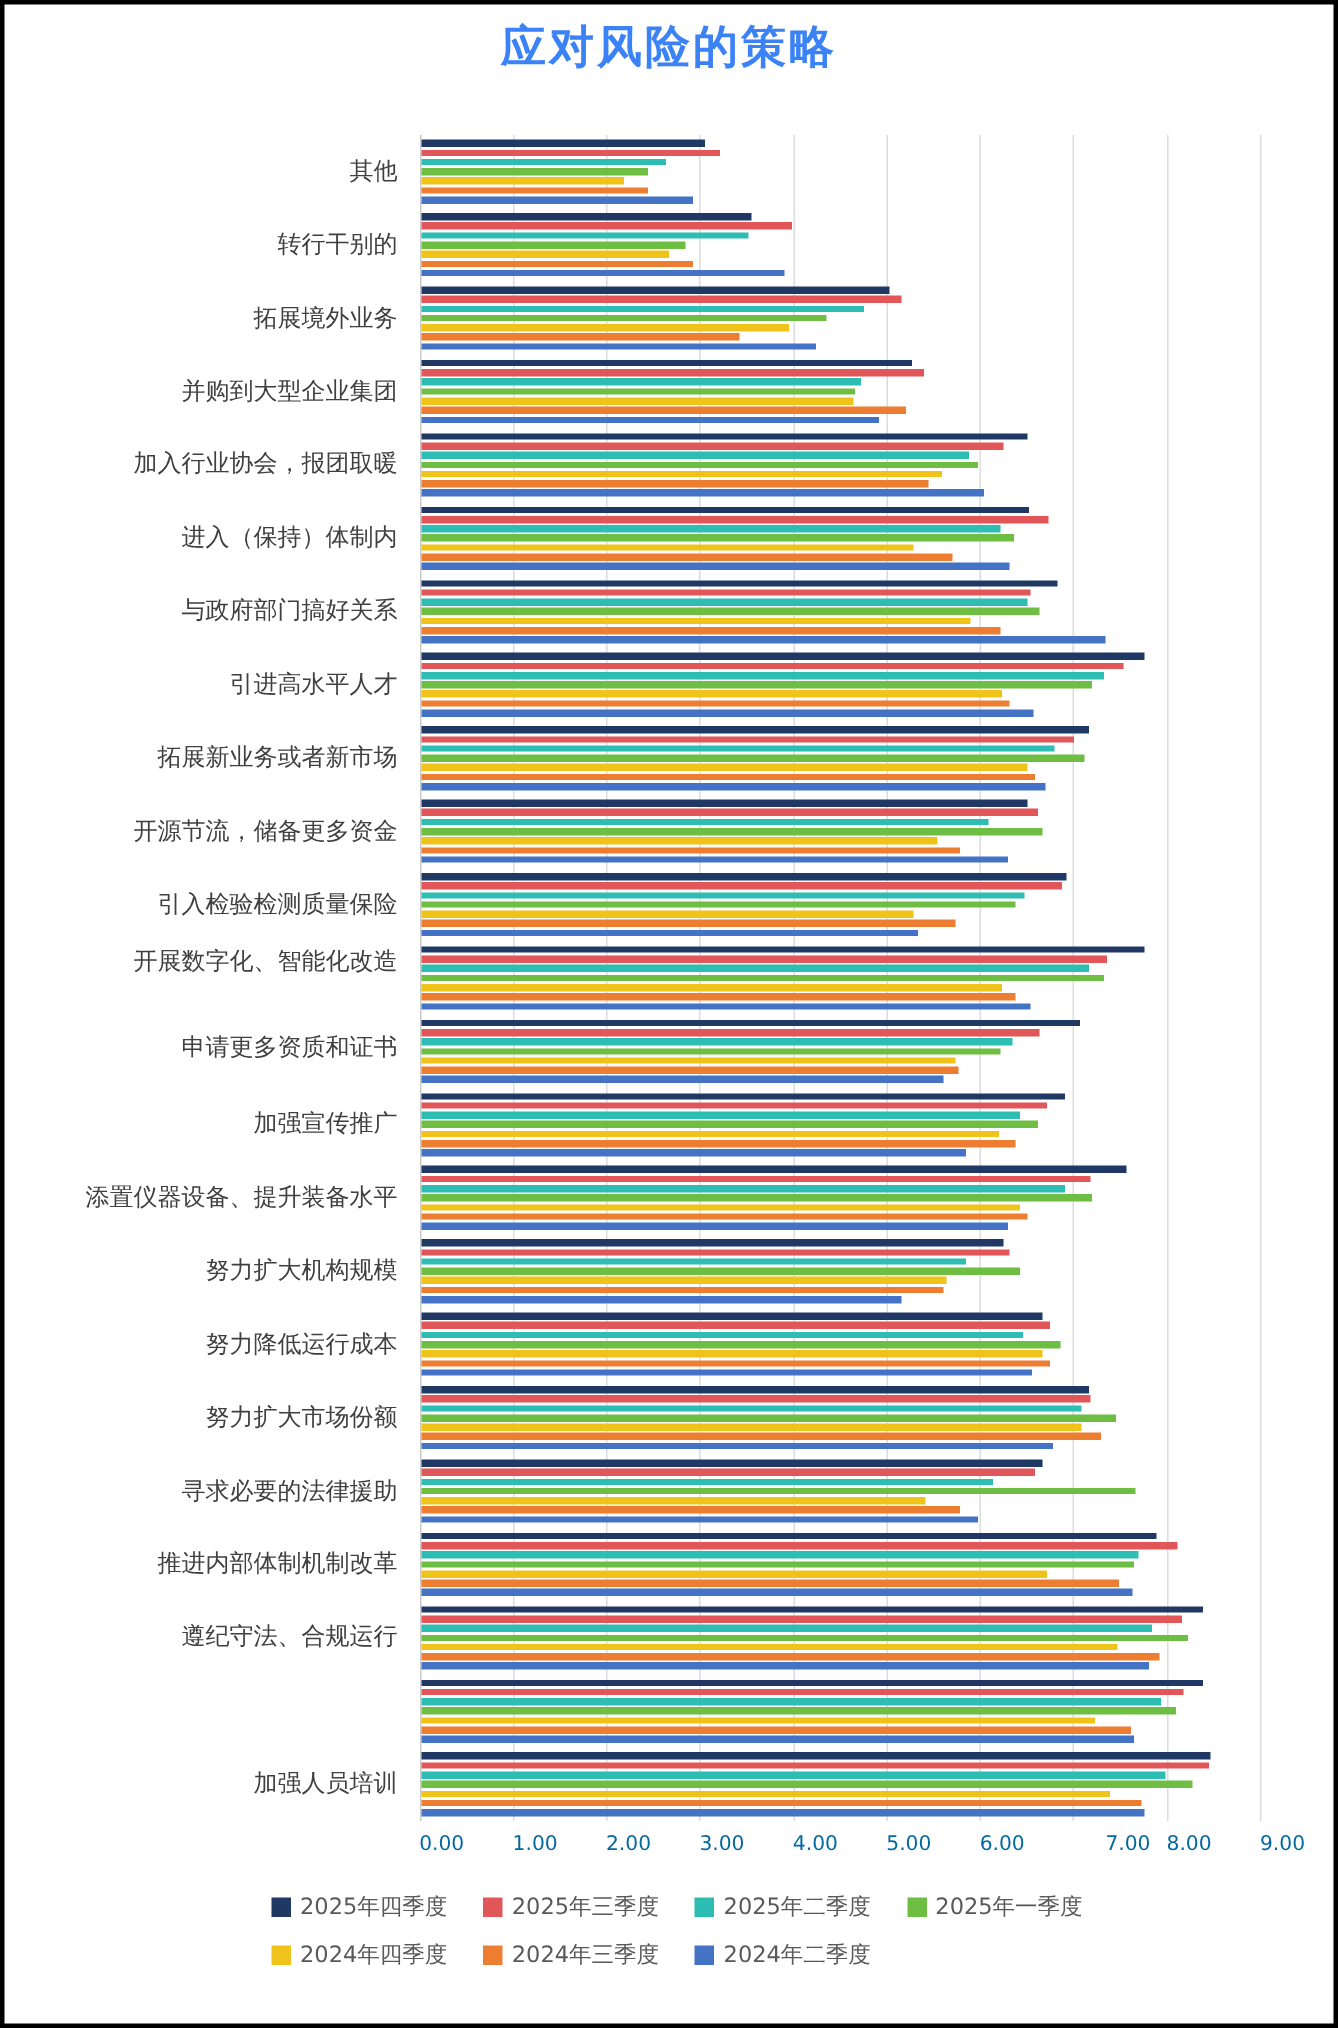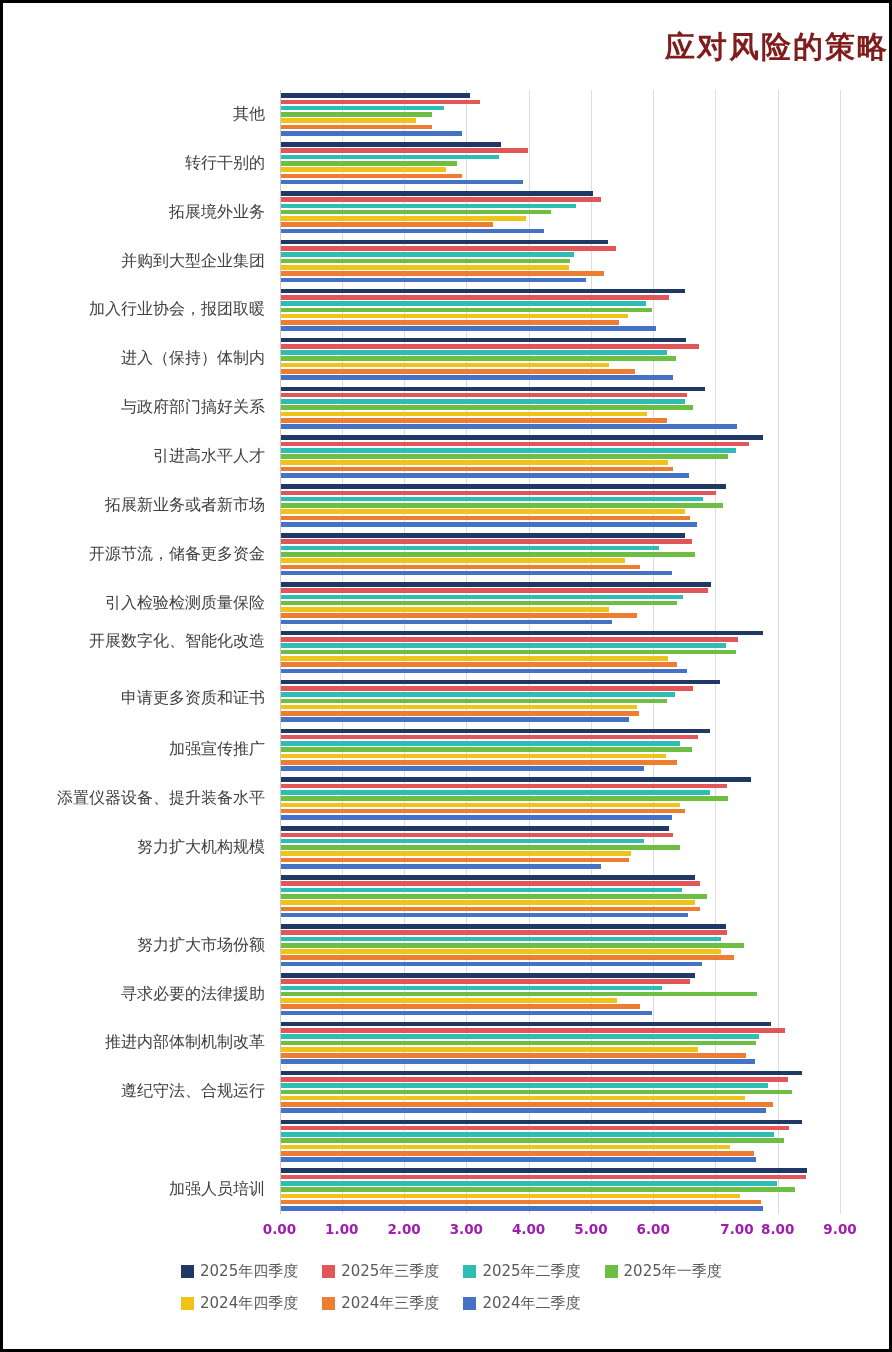--- a/index.html
+++ b/index.html
@@ -2,37 +2,37 @@
 <html><head>
 <meta charset="utf-8">
 <style>
   html,body{margin:0;padding:0;background:#fff;}
   #frame{
     position:relative;width:892px;height:1352px;box-sizing:border-box;
     border:3px solid #000;background:#fff;overflow:hidden;
     font-family:"DejaVu Sans","Liberation Sans",sans-serif;
   }
   #chart-title{
-    position:absolute;top:24px;left:0;width:100%;text-align:right;
+    position:absolute;top:8px;left:0;width:100%;text-align:center;
     font-family:"DejaVu Serif","Liberation Serif",serif;
-    font-weight:bold;font-size:30px;color:#7f1d1d;letter-spacing:2px;
+    font-weight:bold;font-size:30px;color:#3b82f6;letter-spacing:2px;
   }
   #plot{position:absolute;left:0;top:0;width:100%;height:100%;}
   .gridline{position:absolute;width:1px;background:#dcdcdc;}
   .gridline.axis{background:#c9c9c9;}
   .cat-label{
     position:absolute;right:624px;width:260px;display:flex;align-items:center;justify-content:flex-end;
     font-family:"DejaVu Serif","Liberation Serif",serif;
     font-size:16px;color:#404040;white-space:nowrap;
   }
   .bar-group{position:absolute;display:flex;flex-direction:column;justify-content:center;gap:1.7px;}
   .bar{height:4.6px;}
   .x-tick{
-    position:absolute;width:60px;text-align:center;
-    font-size:13.5px;color:#a21caf;font-weight:bold;
+    position:absolute;width:60px;text-align:right;
+    font-size:13.5px;color:#0369a1;
   }
   #legend{position:absolute;left:178px;display:flex;flex-direction:column;gap:13px;}
   .legend-row{display:flex;gap:24px;}
   .legend-item{display:flex;align-items:center;gap:6px;font-size:15px;color:#595959;white-space:nowrap;}
   .legend-swatch{width:13px;height:13px;display:inline-block;}
 </style>
 </head>
 <body>
 
 <div id="frame">
@@ -201,20 +201,21 @@
       <div class="cat-label" style="top: 820.05px; height: 48.87px;">努力扩大机构规模</div>
       <div class="bar-group" style="left: 277.5px; top: 820.05px; height: 48.87px; width: 560.52px;">
         <div class="bar" style="width: 388.627px; background: rgb(31, 56, 100);"></div>
         <div class="bar" style="width: 392.987px; background: rgb(225, 87, 89);"></div>
         <div class="bar" style="width: 363.092px; background: rgb(45, 189, 178);"></div>
         <div class="bar" style="width: 399.838px; background: rgb(111, 190, 68);"></div>
         <div class="bar" style="width: 350.014px; background: rgb(239, 195, 25);"></div>
         <div class="bar" style="width: 348.145px; background: rgb(237, 125, 49);"></div>
         <div class="bar" style="width: 320.119px; background: rgb(68, 114, 196);"></div>
       </div>
+      <div class="cat-label" style="top: 868.92px; height: 48.87px;">努力降低运行成本</div>
       <div class="bar-group" style="left: 277.5px; top: 868.92px; height: 48.87px; width: 560.52px;">
         <div class="bar" style="width: 414.785px; background: rgb(31, 56, 100);"></div>
         <div class="bar" style="width: 419.767px; background: rgb(225, 87, 89);"></div>
         <div class="bar" style="width: 401.083px; background: rgb(45, 189, 178);"></div>
         <div class="bar" style="width: 426.618px; background: rgb(111, 190, 68);"></div>
         <div class="bar" style="width: 414.162px; background: rgb(239, 195, 25);"></div>
         <div class="bar" style="width: 419.144px; background: rgb(237, 125, 49);"></div>
         <div class="bar" style="width: 407.311px; background: rgb(68, 114, 196);"></div>
       </div>
       <div class="cat-label" style="top: 917.79px; height: 48.87px;">努力扩大市场份额</div>

